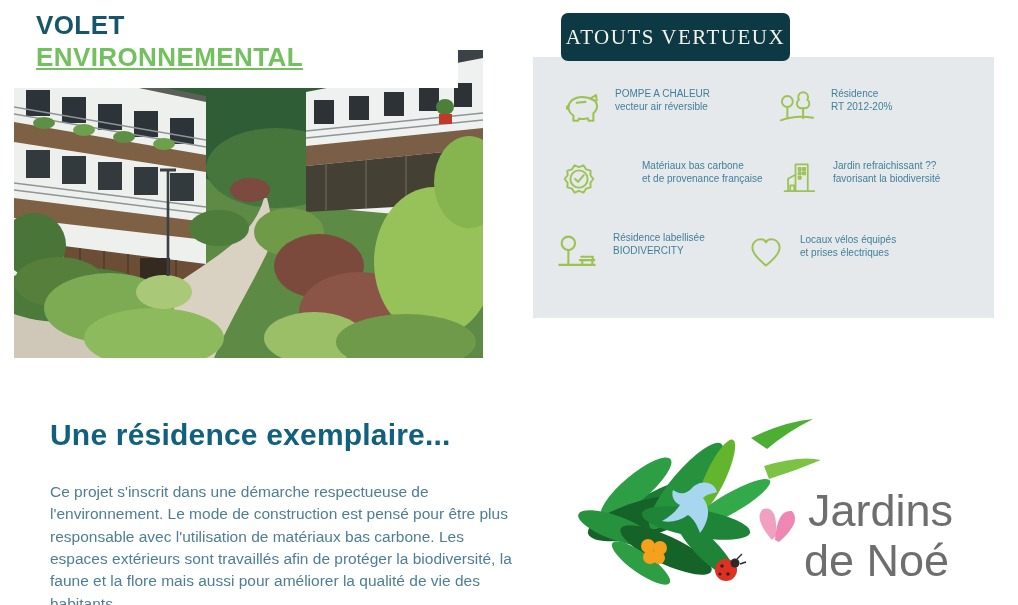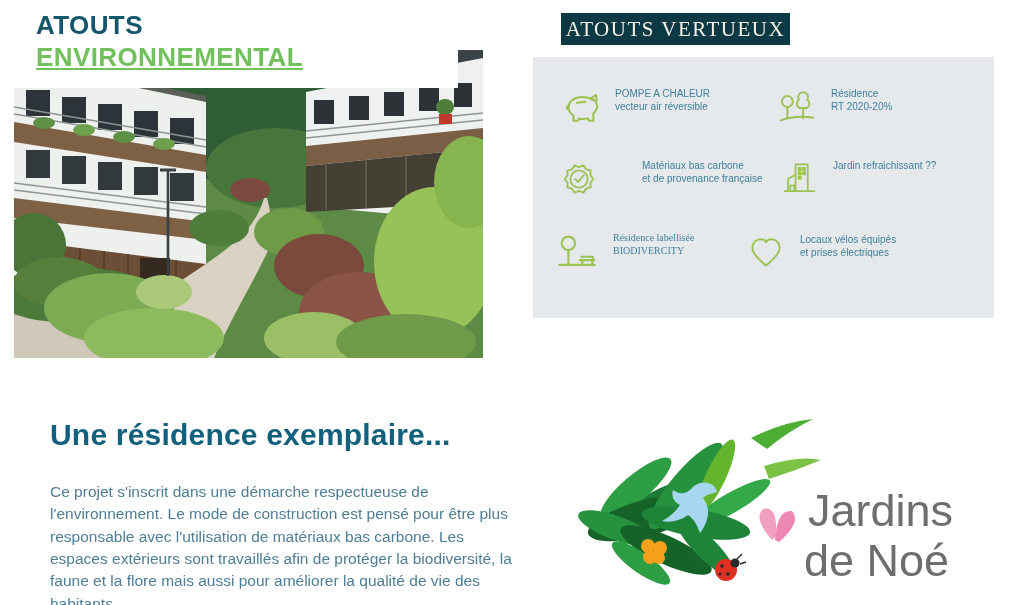--- a/index.html
+++ b/index.html
@@ -13,24 +13,24 @@
   .title .l1 { color:#16566a; }
   .title .l2 { color:#72c05e;text-decoration:underline; }
 
   
   .photo { position:absolute; left:14px; top:50px; width:469px; height:308px;
            clip-path: polygon(0 38px, 444px 38px, 444px 0, 469px 0, 469px 308px, 0 308px); }
   .photo svg { width:100%; height:100%; display:block; }
 
   
   .panel { position:absolute; left:533px; top:57px; width:461px; height:261px; background:#e5e9eb; }
-  .panel-header { position:absolute; left:561px; top:13px; width:229px; height:32px;
+  .panel-header { position:absolute; left:561px; top:13px; width:229px; height:48px;
                   background:#0c3944; color:#f4f1e8; font-family:"Liberation Serif", serif;
                   font-size:21px; letter-spacing:1.5px; display:flex; align-items:center;
-                  justify-content:center; }
+                  justify-content:center;border-radius:7px; }
   .item { position:absolute; display:flex; align-items:flex-start; gap:13px; }
   .item .icon { flex:0 0 auto; fill:none; stroke:#9cc253; stroke-width:2.2;
                 stroke-linecap:round; stroke-linejoin:round; }
   .item .itxt { font-size:10px; line-height:1.32; color:#41809b; padding-top:3px; }
 
   
   .section-heading { position:absolute; left:50px; top:418px; font-size:30px; font-weight:700;
                      color:#10607e; letter-spacing:.2px; }
   .section-para { position:absolute; left:50px; top:481px; width:464px; font-size:15.5px;
                   line-height:1.44; color:#4e7e96; }
@@ -39,21 +39,21 @@
   .logo { position:absolute; left:546px; top:408px; width:483px; height:197px; }
   .logo svg { width:100%; height:100%; display:block; }
   .logo text { font-family:"Liberation Sans", sans-serif; fill:#6d6e6d; font-size:45px; }
 </style>
 </head>
 <body>
 
 <div class="page">
 
   <div class="title">
-    <div class="l1">ATOUTS</div>
+    <div class="l1">VOLET</div>
     <div class="l2">ENVIRONNEMENTAL</div>
   </div>
 
   <div class="photo">
     <svg viewBox="0 0 469 308" preserveAspectRatio="none">
       <rect width="469" height="308" fill="#5d8a44"></rect>
 
       <ellipse cx="200" cy="35" rx="85" ry="48" fill="#356233"></ellipse>
       <ellipse cx="320" cy="28" rx="80" ry="45" fill="#2e5a33"></ellipse>
       <ellipse cx="250" cy="70" rx="115" ry="68" fill="#2f5d35"></ellipse>
@@ -151,21 +151,21 @@
   <div class="item" style="left:776px; top:84px;">
     <svg class="icon" width="42" height="42" viewBox="0 0 48 48">
       <circle cx="13" cy="20" r="6.2"></circle>
       <path d="M13 26.5V39"></path>
       <path d="M31 9.5c3.1 0 5.6 2.5 5.6 5.6 0 1-.3 2-.8 2.8 1.4 1 2.3 2.7 2.3 4.5 0 3-2.5 5.4-5.6 5.4h-3c-3.1 0-5.6-2.4-5.6-5.4 0-1.8.9-3.5 2.3-4.5-.5-.8-.8-1.8-.8-2.8 0-3.1 2.5-5.6 5.6-5.6z"></path>
       <path d="M31 27.8V39"></path>
       <path d="M5.5 41.5C16 37.5 30 36.5 42.5 38.5"></path>
     </svg>
     <div class="itxt">
       <div>Résidence</div>
-      <div>RT 2020-20%</div>
+      <div>RT 2012-20%</div>
     </div>
   </div>
 
   <div class="item" style="left:556px; top:156px;gap:40px;">
     <svg class="icon" width="46" height="46" viewBox="0 0 48 48" style="stroke-width:2;">
       <polygon points="39,24 35.9,27.9 36.1,32.8 31.3,34.1 28.6,38.3 24,36.5 19.4,38.3 16.7,34.1 11.9,32.8 12.1,27.9 9,24 12.1,20.1 11.9,15.2 16.7,13.9 19.4,9.7 24,11.5 28.6,9.7 31.3,13.9 36.1,15.2 35.9,20.1"></polygon>
       <circle cx="24" cy="24" r="9"></circle>
       <path d="M20 24l3 3 6-7"></path>
     </svg>
     <div class="itxt">
@@ -177,24 +177,25 @@
   <div class="item" style="left:778px; top:156px;">
     <svg class="icon" width="42" height="42" viewBox="0 0 48 48" style="stroke-width:2;">
       <path d="M20 40V9.5h14V40"></path>
       <path d="M23.5 13.5h2.5v2.5h-2.5z M28.5 13.5h2.5v2.5h-2.5z M23.5 18.5h2.5v2.5h-2.5z M28.5 18.5h2.5v2.5h-2.5z M23.5 23.5h2.5v2.5h-2.5z"></path>
       <path d="M20 21.5l-8.5 4.5V40"></path>
       <path d="M14 40v-6.5h4.5V40"></path>
       <path d="M7.5 40h34"></path>
     </svg>
     <div class="itxt">
       <div>Jardin refraichissant ??</div>
-    </div>
-  </div>
-
-  <div class="item" style="left:554px; top:228px;font-family:Liberation Serif, serif;">
+      <div>favorisant la biodiversité</div>
+    </div>
+  </div>
+
+  <div class="item" style="left:554px; top:228px;">
     <svg class="icon" width="46" height="46" viewBox="0 0 48 48">
       <circle cx="15" cy="16" r="7"></circle>
       <path d="M15 23v15"></path>
       <path d="M27 33.5h15"></path>
       <path d="M28.5 30h12v3.5"></path>
       <path d="M29.5 33.5V38 M40 33.5V38"></path>
       <path d="M5.5 38.5h37"></path>
     </svg>
     <div class="itxt">
       <div>Résidence labellisée</div>

